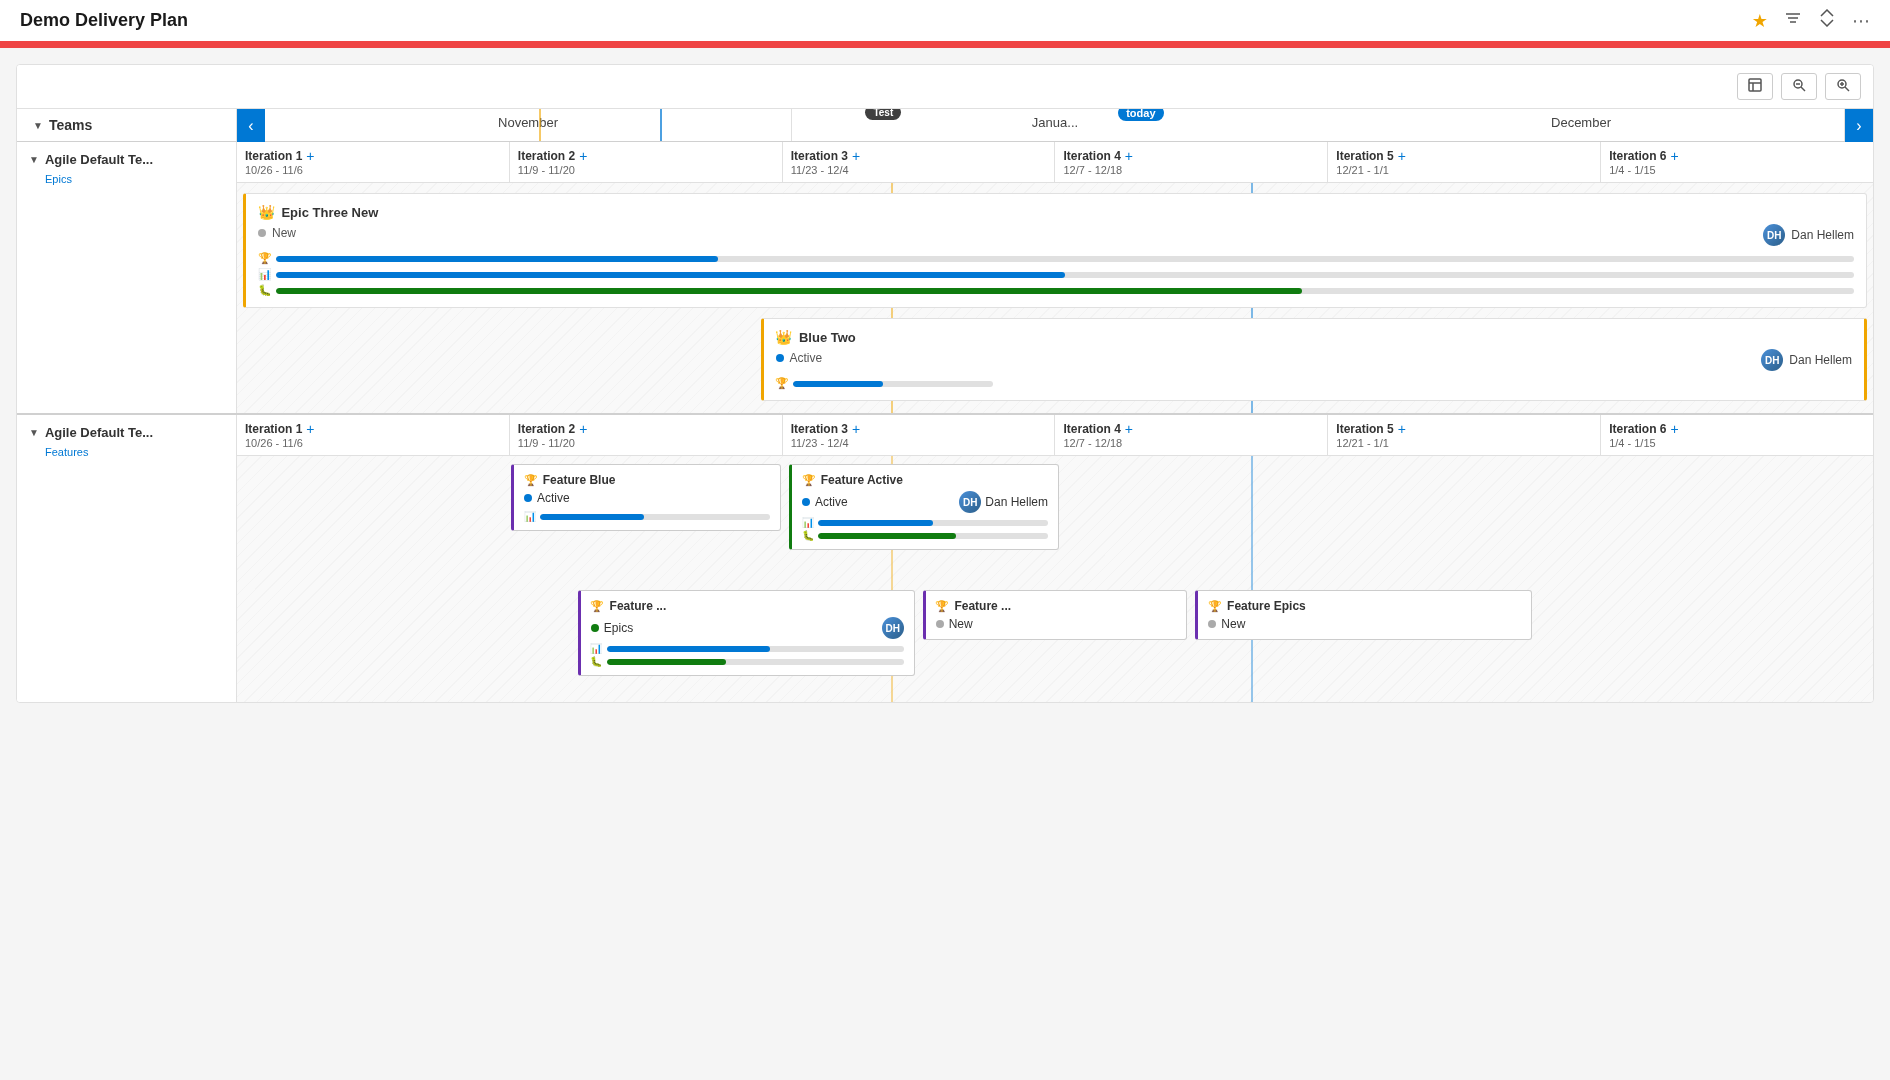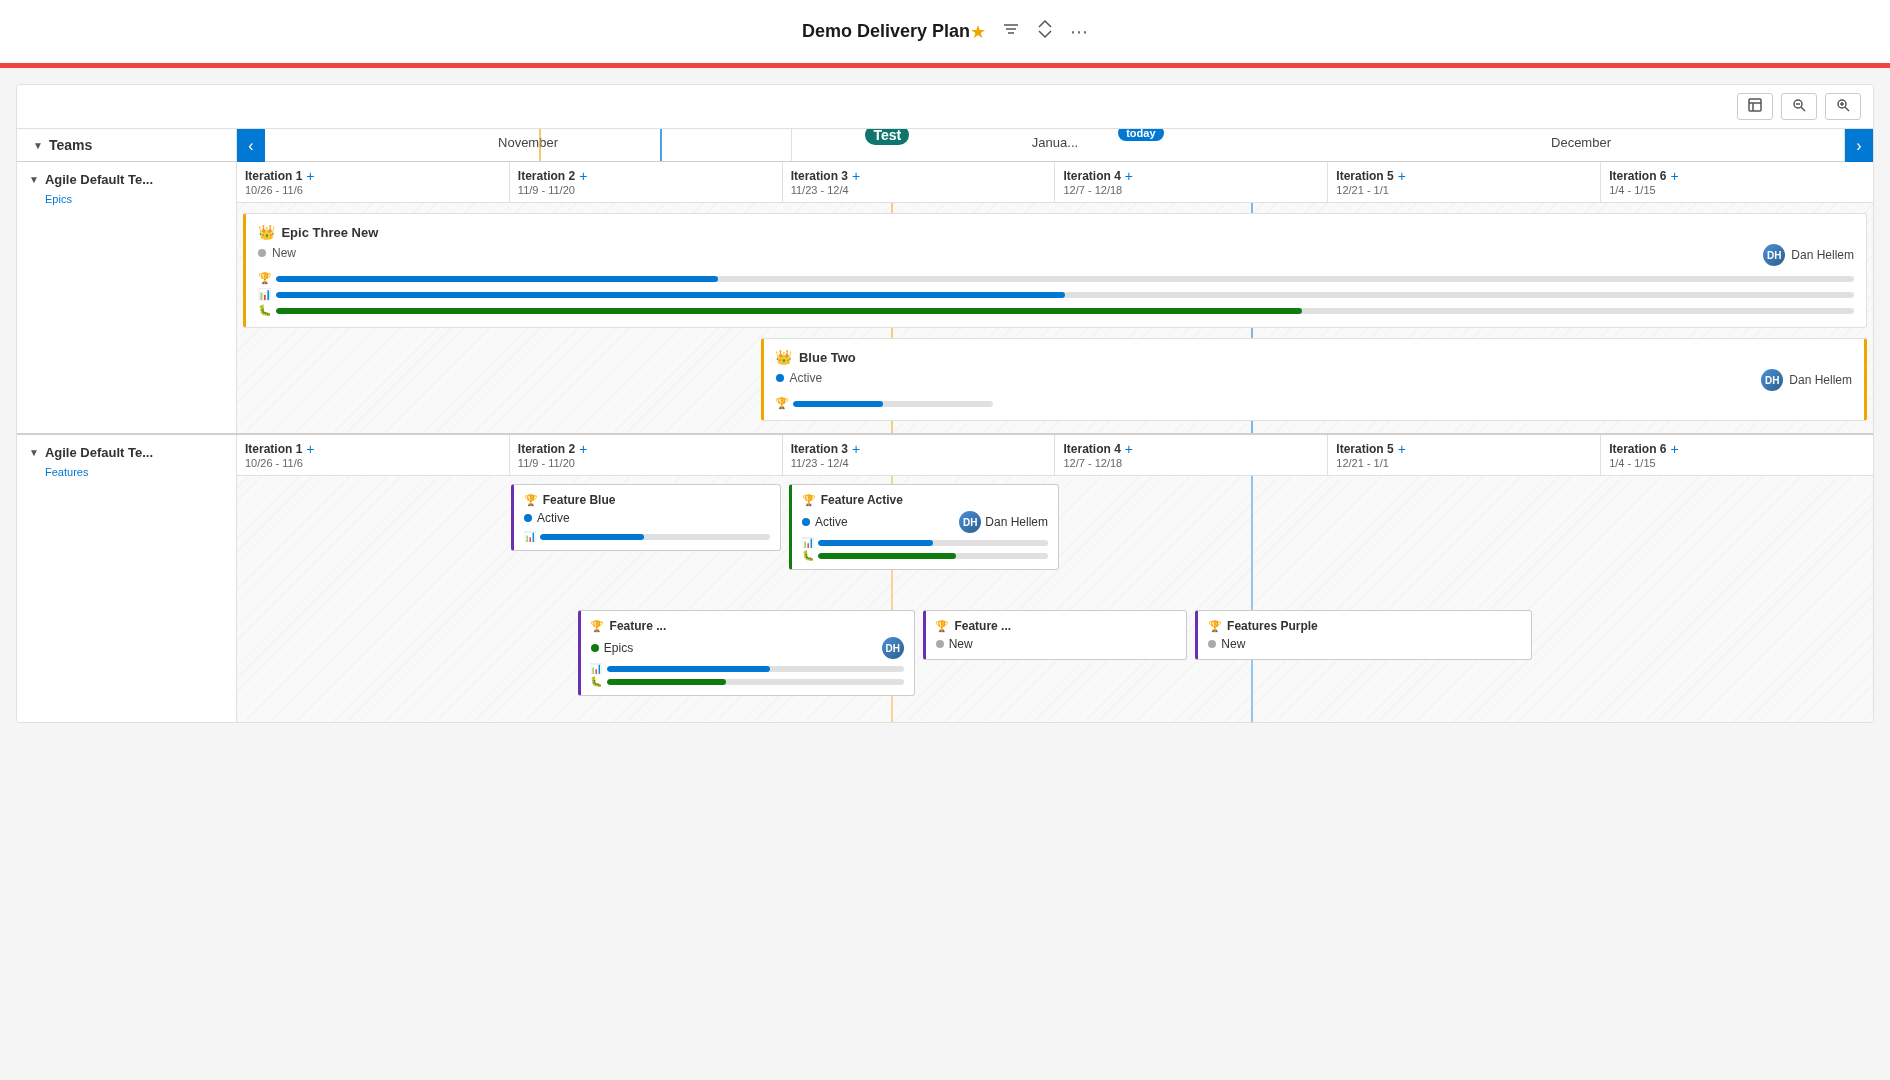--- a/index.html
+++ b/index.html
@@ -3,23 +3,23 @@
   <meta charset="utf-8">
   <style>
     * { box-sizing: border-box; margin: 0; padding: 0; }
     body { font-family: -apple-system, BlinkMacSystemFont, 'Segoe UI', sans-serif; background: #f5f5f5; color: #333; font-size: 13px; }
 
     .app-header {
       background: #fff;
       padding: 12px 20px;
       display: flex;
       align-items: center;
-      justify-content: center;
-      border-bottom: 5px solid #ef4444;
-      height: 68px;
+      justify-content: space-between;
+      border-bottom: 7px solid #ef4444;
+      height: 48px;
     }
     .app-title { font-size: 18px; font-weight: 600; color: #1a1a1a; }
     .header-actions { display: flex; align-items: center; gap: 16px; }
     .header-icon { font-size: 18px; color: #666; cursor: pointer; }
     .header-icon.star { color: #f0a500; }
 
     .main-container {
       background: #fff;
       margin: 16px;
       border-radius: 4px;
@@ -102,23 +102,23 @@
       color: #444;
       border-right: 1px solid #e0e0e0;
       position: relative;
     }
 
     
     .badge-test {
       position: absolute;
       top: -4px;
       left: 38%;
-      background: #0f766e;
+      background: #404040;
       color: #fff;
-      font-size: 14px;
+      font-size: 10px;
       padding: 2px 8px;
       border-radius: 10px;
       font-weight: 600;
       z-index: 10;
     }
     .badge-today {
       position: absolute;
       top: -4px;
       left: 54%;
       background: #0078d4;
@@ -657,21 +657,21 @@
                   <span class="status-dot dot-new"></span>
                   <span>New</span>
                 </div>
               </div>
             </div>
 
             <div style="flex:1;padding:4px 4px;">
               <div style="background:#fff;border:1px solid #ccc;border-left:3px solid #6b2faf;border-radius:3px;padding:8px 10px;">
                 <div style="display:flex;align-items:center;gap:5px;font-weight:600;font-size:12px;margin-bottom:4px;">
                   <span style="color:#9b4dca;font-size:11px;">🏆</span>
-                  <span>Features Purple</span>
+                  <span>Feature Epics</span>
                 </div>
                 <div style="display:flex;align-items:center;gap:5px;font-size:12px;">
                   <span class="status-dot dot-new"></span>
                   <span>New</span>
                 </div>
               </div>
             </div>
 
             <div style="flex:1;"></div>
           </div>

